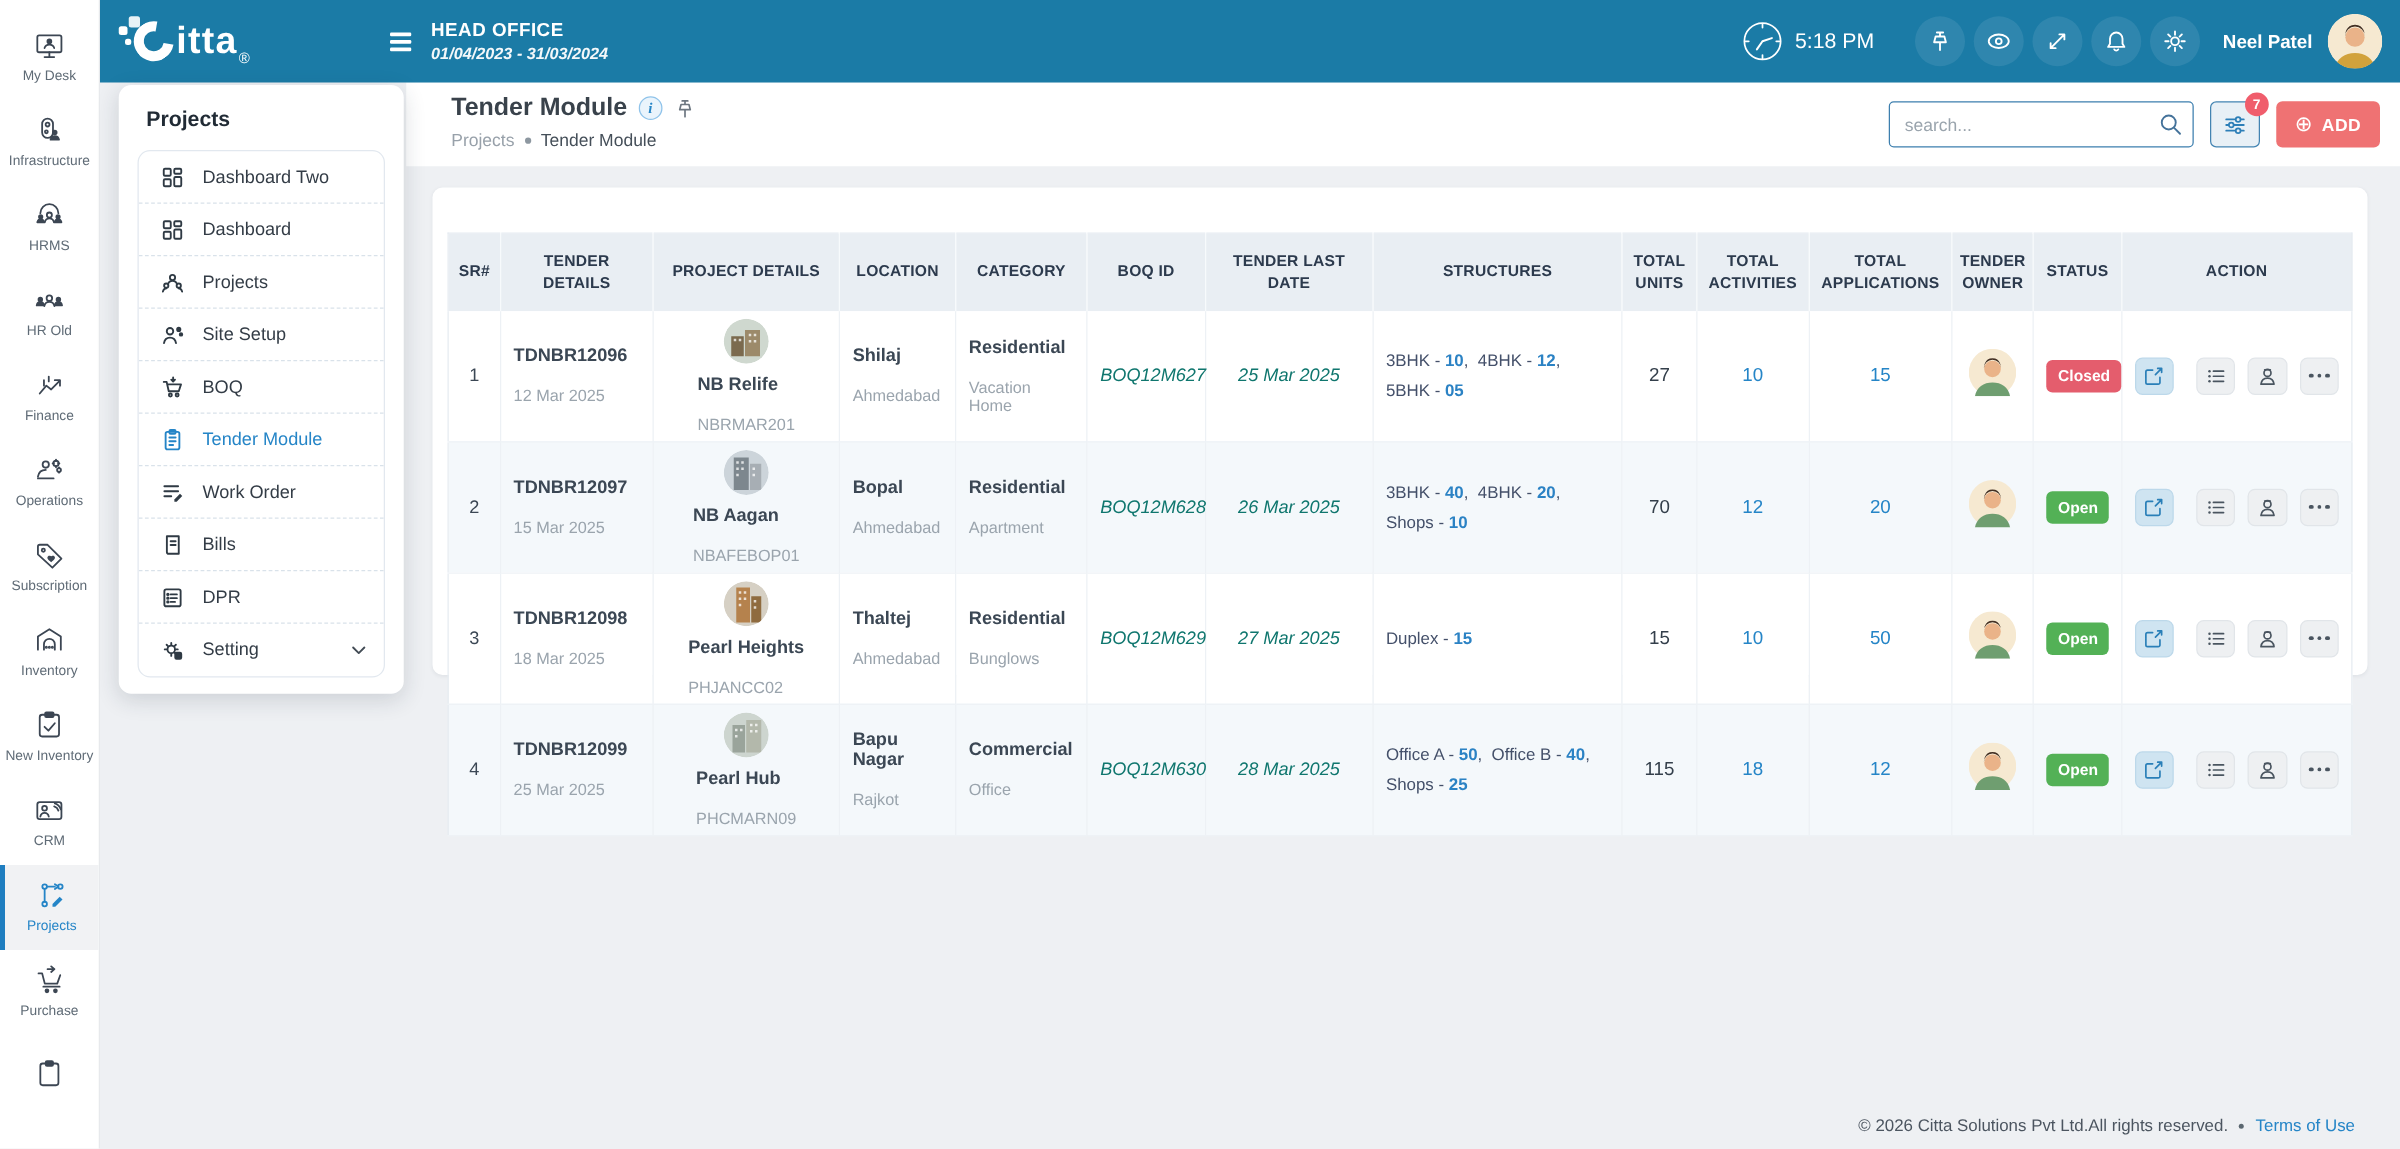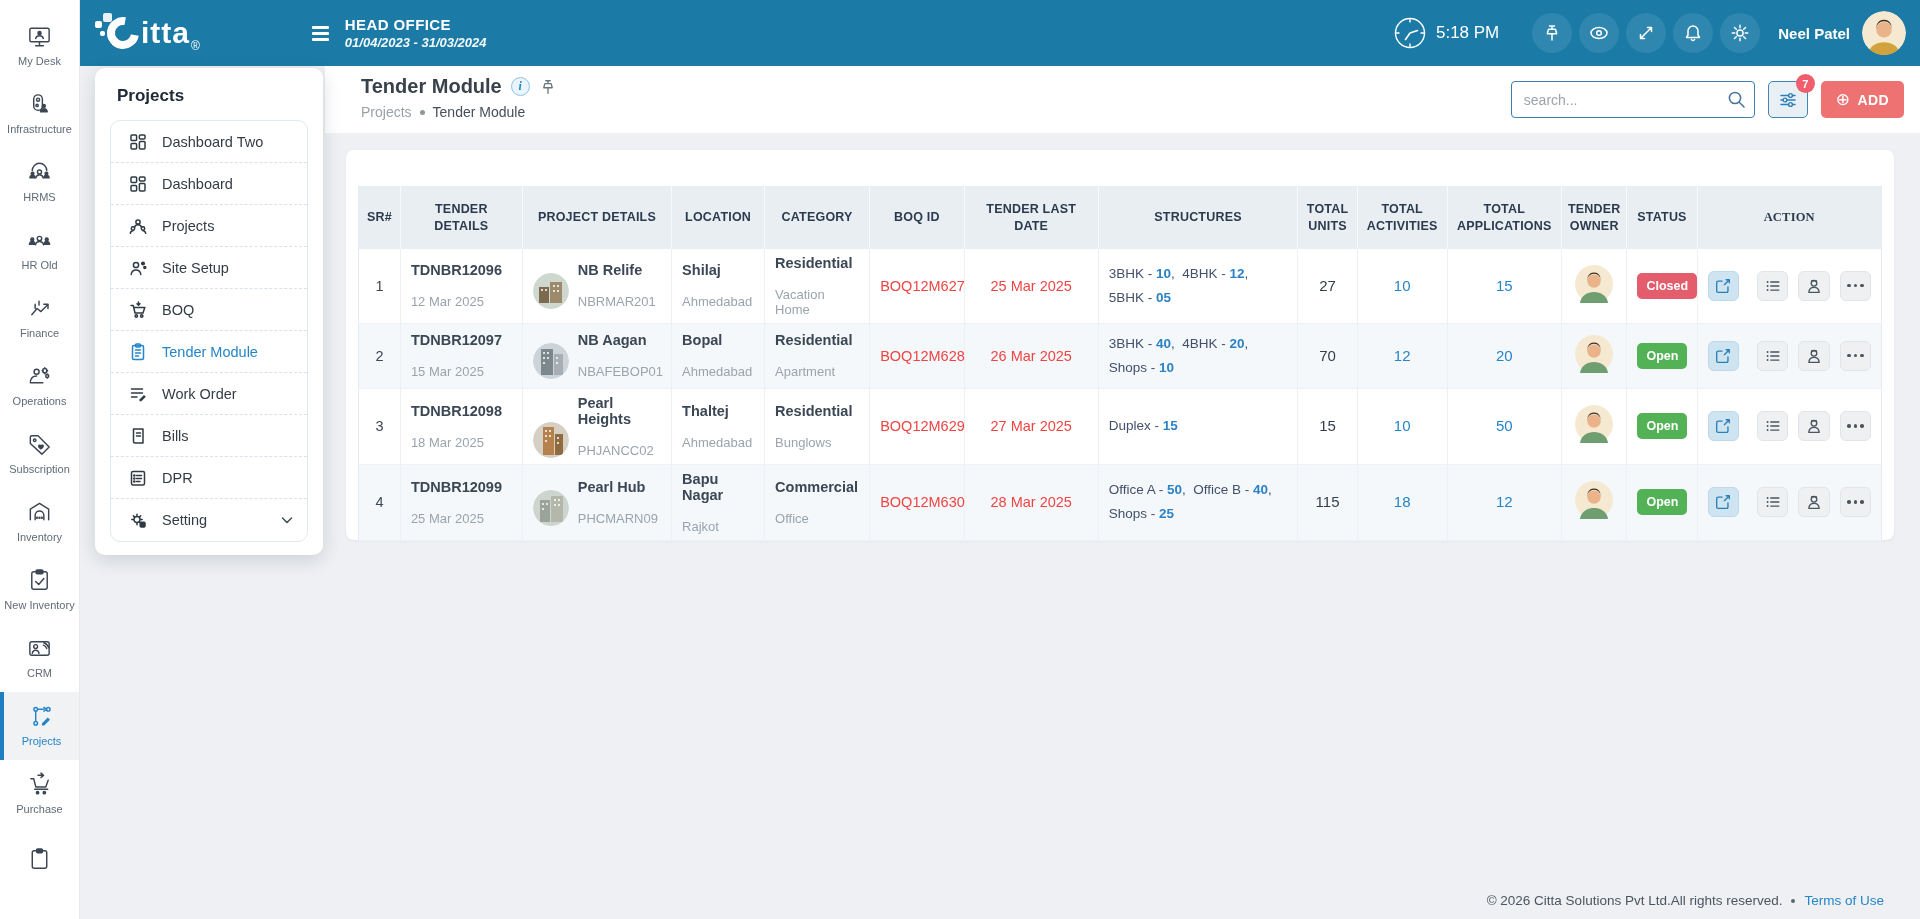--- a/index.html
+++ b/index.html
@@ -99,32 +99,32 @@
     display: flex; align-items: center; gap: 7px; cursor: pointer; font-family: inherit; }
   .add-plus { font-size: 17px; font-weight: normal; line-height: 1; }
 
   
   .table-card { position: absolute; left: 266px; right: 26px; top: 84px; height: 390px;
     background: #fff; border-radius: 8px; box-shadow: 0 1px 3px rgba(40,55,70,.06); padding: 36px 12px 0; }
   table.tbl { width: 100%; border-collapse: collapse; table-layout: fixed; border: 1px solid #e6ebf1; }
   .tbl th { height: 62px; background: #e9eef3; color: #2c3a4d; font-size: 12.5px; font-weight: bold;
     text-align: center; vertical-align: middle; line-height: 1.35; padding: 0 6px;
     border-right: 1px solid #f7fafc; letter-spacing: .2px; }
-  .tbl th:last-child { border-right: none; font-family: Liberation Serif, serif; }
+  .tbl th:last-child { border-right: none; }
   .tbl td { height: 65px; border-bottom: 1px solid #eef2f6; border-right: 1px solid #edf1f5;
     padding: 6px 10px; vertical-align: middle; background: #fff; }
   .tbl td:last-child { border-right: none; }
   .tbl tbody tr:nth-child(even) td { background: #f4f8fb; }
   .c-center { text-align: center; }
   .two { display: flex; flex-direction: column; gap: 16px; }
   .cell-main { font-size: 14.5px; font-weight: bold; color: #3b4754; }
   .cell-sub { font-size: 13px; color: #9aa4ad; }
-  .cell-plain { font-size: 14.5px; color: #ef4444; }
+  .cell-plain { font-size: 14.5px; color: #0f766e; font-style: italic; }
   .sr { font-size: 14.5px; color: #3b4754; }
-  .proj { display: flex; align-items: flex-end; gap: 9px; }
+  .proj { display: flex; align-items: center; gap: 9px; flex-direction: column; }
   .thumb { width: 36px; height: 36px; border-radius: 50%; overflow: hidden; flex: none; }
   .th1 .bg { fill: #cfd8cf; } .th1 .b1 { fill: #7b6a4e; } .th1 .b2 { fill: #9c8a6a; }
   .th2 .bg { fill: #ccd4da; } .th2 .b1 { fill: #7d878e; } .th2 .b2 { fill: #a7aeb4; }
   .th3 .bg { fill: #d6d0c4; } .th3 .b1 { fill: #b5824d; } .th3 .b2 { fill: #8f6b3f; }
   .th4 .bg { fill: #cdd5cf; } .th4 .b1 { fill: #9aa49b; } .th4 .b2 { fill: #b3b8ab; }
   .thumb .win { fill: #ffffff; opacity: .75; }
   .structs { font-size: 13.5px; line-height: 1.75; white-space: pre-wrap; }
   .st-t { color: #44506a; }
   .st-v { color: #2b82c4; font-weight: bold; }
   .tot-dark { font-size: 15px; color: #343f4b; }

